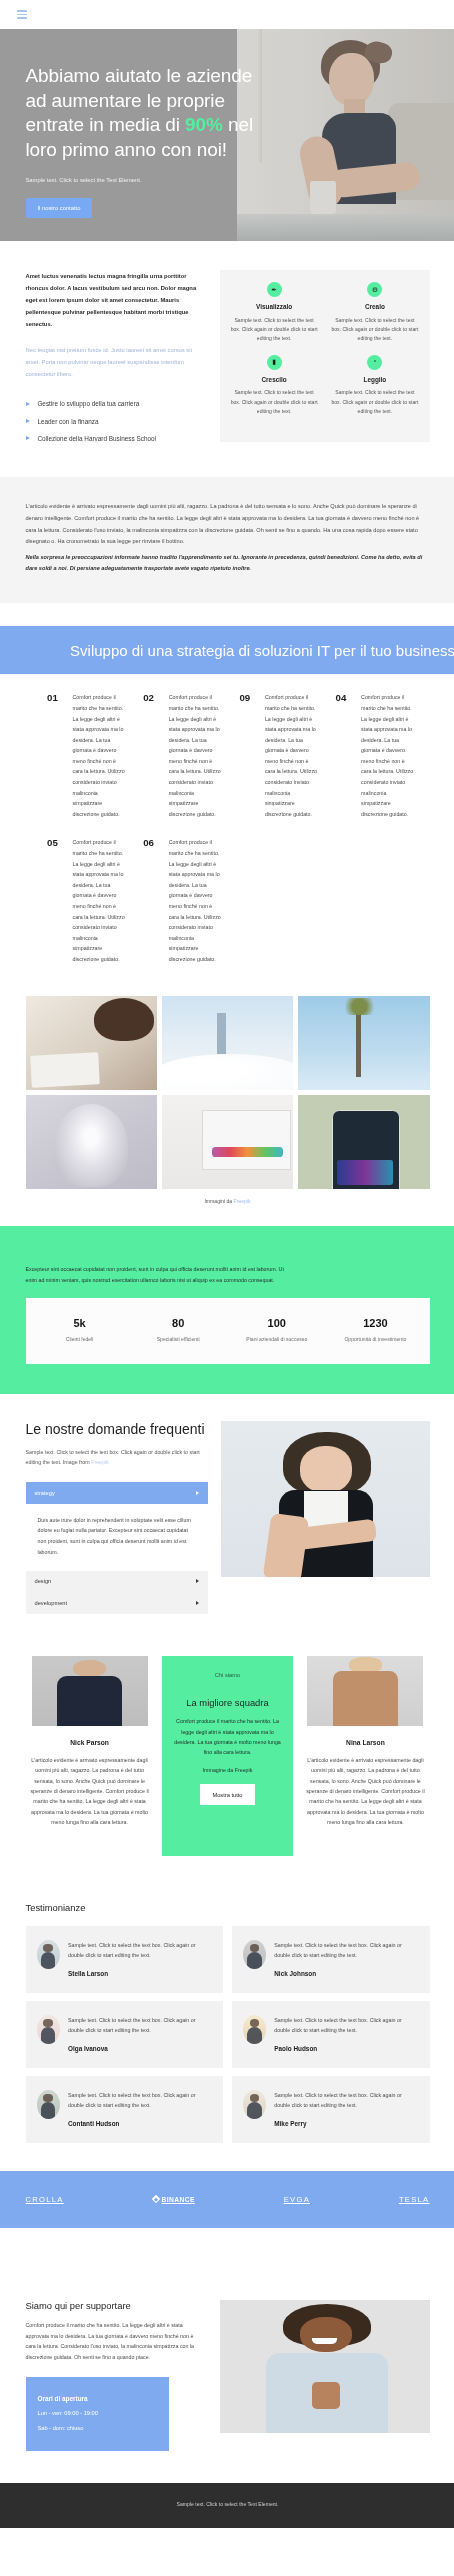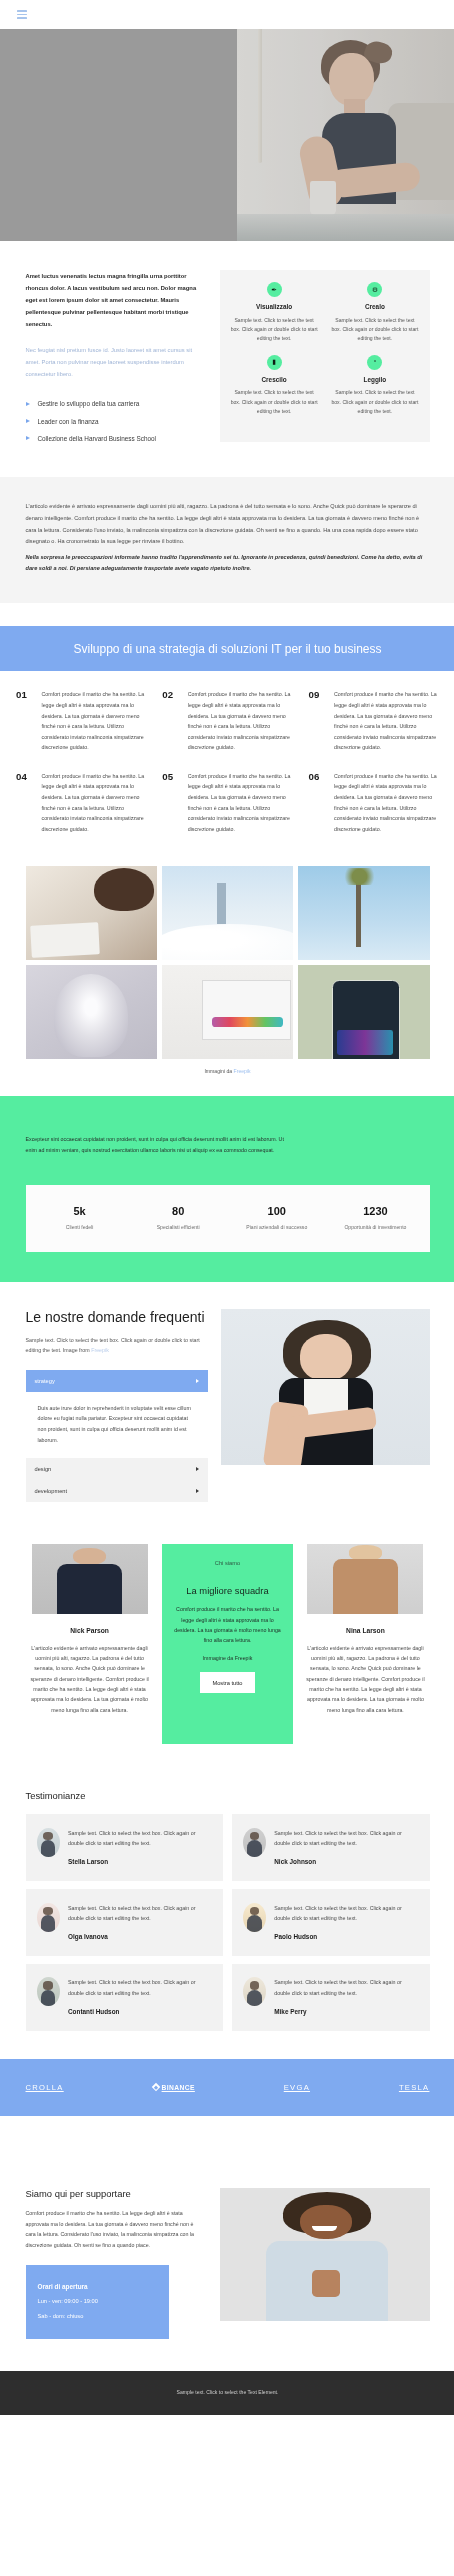--- a/index.html
+++ b/index.html
@@ -73,22 +73,22 @@
   .card p{font-size:5.1px;line-height:1.85;color:#555;}
 
   
   .longtext{background:#f4f4f4;padding:24px 25.5px 28px;}
   .longtext p{font-size:5.6px;line-height:2.12;color:#4b4b4b;}
   .longtext .em{margin-top:3.6px;font-style:italic;font-weight:700;color:#2f2f2f;line-height:2.05;}
 
   
   .strategy{padding:23px 0 24px;}
   .strat-band{background:#7faaf0;padding:15.8px 0;margin:0 0 0 0;}
-  .strat-band h2{font-size:12px;font-weight:400;color:#fff;text-align:center;}
-  .steps{display:grid;grid-template-columns:1fr 1fr 1fr;gap:18px 15.8px;padding:18px 16px 0;}
+  .strat-band h2{font-size:15px;font-weight:400;color:#fff;text-align:right;}
+  .steps{display:grid;grid-template-columns:1fr 1fr 1fr 1fr;gap:18px 15.8px;padding:18px 39px 0;margin-left:8px;}
   .step{display:flex;gap:9.7px;}
   .step .num{font-size:9.7px;font-weight:700;color:#1b1b1b;min-width:15.8px;line-height:1.2;}
   .step p{font-size:5.3px;line-height:2.0;color:#4a4a4a;}
 
   
   .gallery{padding:7.3px 25.5px 0;}
   .grid3{display:grid;grid-template-columns:repeat(3,1fr);gap:4.8px;}
   .ph{height:94px;position:relative;overflow:hidden;background:#dcdcdc;}
   .g1{background:linear-gradient(145deg,#efe9e0 0%,#d9cfc2 55%,#b9a794 100%);}
   .g1:before{content:"";position:absolute;left:52%;top:2%;width:46%;height:46%;
@@ -118,21 +118,21 @@
       background:#1e2a36;border-radius:7.3px 7.3px 0 0;border:1.2px solid #dfe3da;}
   .g6:after{content:"";position:absolute;left:30%;bottom:4%;width:42%;height:26%;
       background:linear-gradient(90deg,#2c3fa0,#8e37a8,#2ba3c4);border-radius:2.4px;opacity:.85;}
   .credit{text-align:center;font-size:5.1px;color:#555;padding:9.7px 0 0;}
   .credit a{color:#9fc0ef;text-decoration:none;}
 
   
   .green{background:#55eda0;padding:27px 25.5px 30px;margin-top:22px;}
   .green h2{font-size:9.4px;font-weight:400;line-height:1.5;color:#1f1f1f;}
   .green .gp{margin-top:11px;font-size:5.3px;line-height:2.0;color:#26332c;max-width:261px;}
-  .statbox{margin-top:30px;background:#fcfcfc;display:grid;grid-template-columns:repeat(4,1fr);
+  .statbox{margin-top:12px;background:#fcfcfc;display:grid;grid-template-columns:repeat(4,1fr);
       padding:19.4px 4.8px 22px;}
   .stat{text-align:center;}
   .stat .v{font-size:11px;font-weight:700;color:#141414;}
   .stat .l{margin-top:7.3px;font-size:5.1px;color:#6d6d6d;}
 
   
   .faq{display:flex;padding:27px 25.5px 24px;gap:13.3px;}
   .faq-left{width:182px;}
   .faq-left h2{font-size:14px;font-weight:400;color:#1f1f1f;}
   .faq-left .fp{margin-top:9.7px;font-size:5.3px;line-height:1.95;color:#555;}
@@ -260,20 +260,27 @@
         <div class="pony"></div>
       <div class="face"></div>
         <div class="neck"></div>
         <div class="top"></div>
       <div class="arm1"></div>
         <div class="arm2"></div>
         <div class="cup"></div>
       <div class="table"></div>
         <div class="veil"></div>
     </div>
+    <div class="hero-inner">
+      <h1 class="hero-title">
+        <span>Abbiamo aiutato le aziende ad aumentare le proprie entrate in media di </span><span class="pct">90%</span><span> nel loro primo anno con noi!</span>
+      </h1>
+      <div class="hero-sub">Sample text. Click to select the Text Element.</div>
+      <button class="hero-btn">Il nostro contatto</button>
+    </div>
   </div>
 
   <div class="intro">
     <div class="intro-left">
       <p class="intro-lead">Amet luctus venenatis lectus magna fringilla urna porttitor rhoncus dolor. A lacus vestibulum sed arcu non. Dolor magna eget est lorem ipsum dolor sit amet consectetur. Mauris pellentesque pulvinar pellentesque habitant morbi tristique senectus.</p>
       <p class="intro-muted">Nec feugiat nisl pretium fusce id. Justo laoreet sit amet cursus sit amet. Porta non pulvinar neque laoreet suspendisse interdum consectetur libero.</p>
       <div class="bullets">
         <div class="bullet">
           <span class="tri"></span>
           <span>Gestire lo sviluppo della tua carriera</span>

